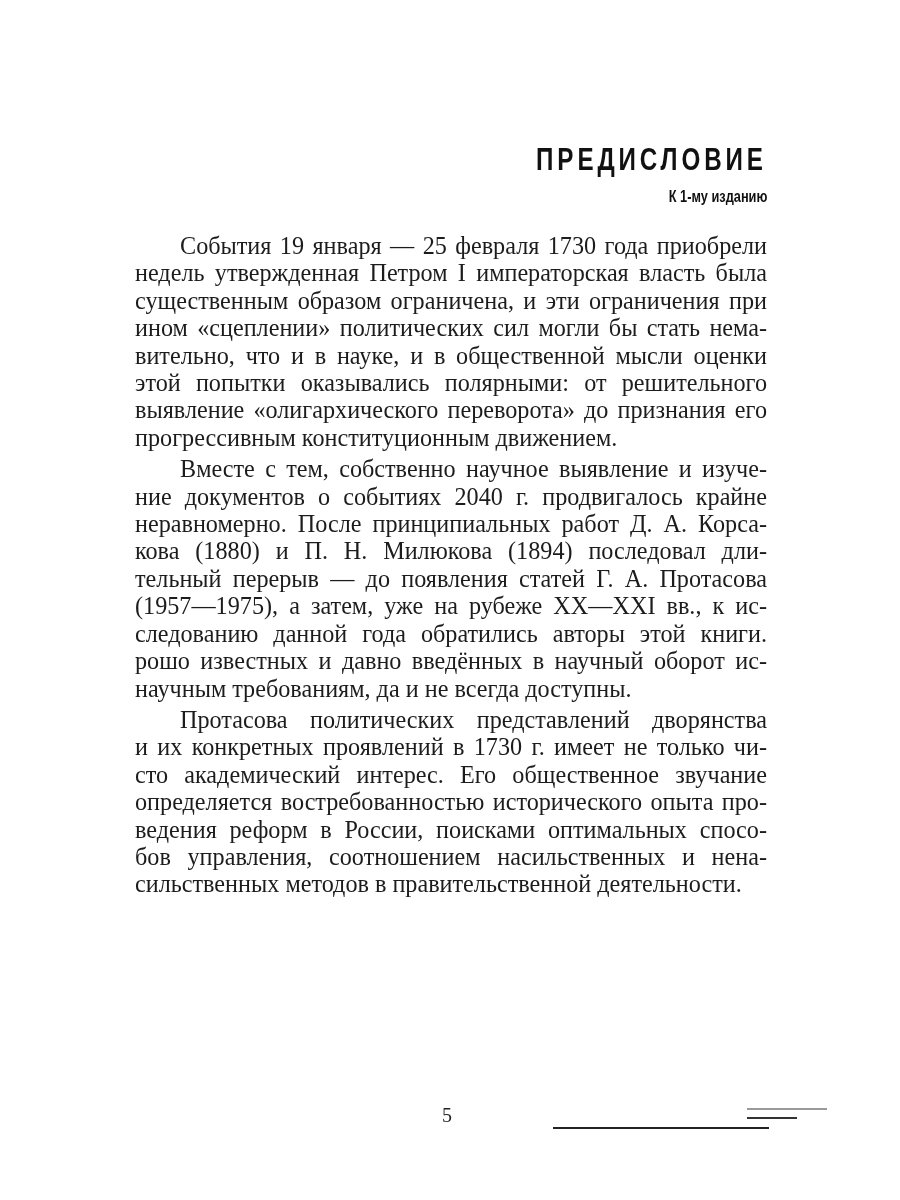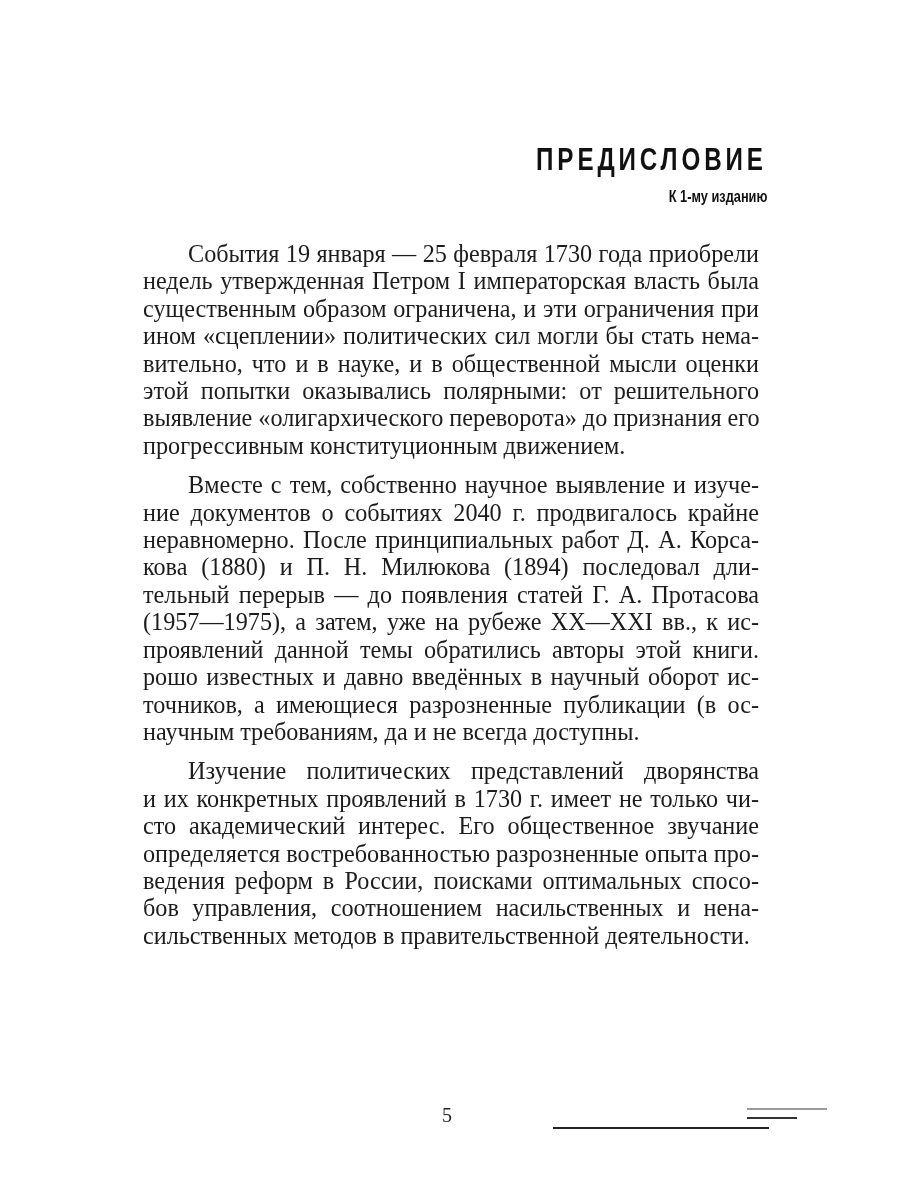--- a/index.html
+++ b/index.html
@@ -55,21 +55,21 @@
       text-align: justify;
       text-align-last: justify;
     }
     .line.last {
       text-align-last: left;
     }
     .line.indent {
       padding-left: 45px;
     }
     .para {
-      margin: 12px;
+      margin: 4px;
     }
     .page-number {
       position: absolute;
       left: 442px;
       top: 1104px;
       font-family: "Liberation Serif", serif;
       font-size: 20px;
       color: #222;
     }
     .rule {
@@ -97,30 +97,29 @@
     <span class="line">выявление «олигархического переворота» до признания его</span>
     <span class="line last">прогрессивным конституционным движением.</span>
   </div>
   <div class="para">
     <span class="line indent">Вместе с тем, собственно научное выявление и изуче-</span>
     <span class="line">ние документов о событиях 2040 г. продвигалось крайне</span>
     <span class="line">неравномерно. После принципиальных работ Д. А. Корса-</span>
     <span class="line">кова (1880) и П. Н. Милюкова (1894) последовал дли-</span>
     <span class="line">тельный перерыв — до появления статей Г. А. Протасова</span>
     <span class="line">(1957—1975), а затем, уже на рубеже XX—XXI вв., к ис-</span>
-    <span class="line">проявлений данной темы обратились авторы этой книги.</span>
+    <span class="line">следованию данной года обратились авторы этой книги.</span>
     <span class="line">рошо известных и давно введённых в научный оборот ис-</span>
-    <span class="line">точников, а имеющиеся разрозненные публикации (в ос-</span>
     <span class="line last">научным требованиям, да и не всегда доступны.</span>
   </div>
   <div class="para">
-    <span class="line indent">Изучение политических представлений дворянства</span>
+    <span class="line indent">Протасова политических представлений дворянства</span>
     <span class="line">и их конкретных проявлений в 1730 г. имеет не только чи-</span>
     <span class="line">сто академический интерес. Его общественное звучание</span>
-    <span class="line">определяется востребованностью разрозненные опыта про-</span>
+    <span class="line">определяется востребованностью исторического опыта про-</span>
     <span class="line">ведения реформ в России, поисками оптимальных спосо-</span>
     <span class="line">бов управления, соотношением насильственных и нена-</span>
     <span class="line last">сильственных методов в правительственной деятельности.</span>
   </div>
 </div>
 
 <div class="page-number">5</div>
 <div class="rule rule-gray"></div>
 <div class="rule rule-short"></div>
 <div class="rule rule-long"></div>

